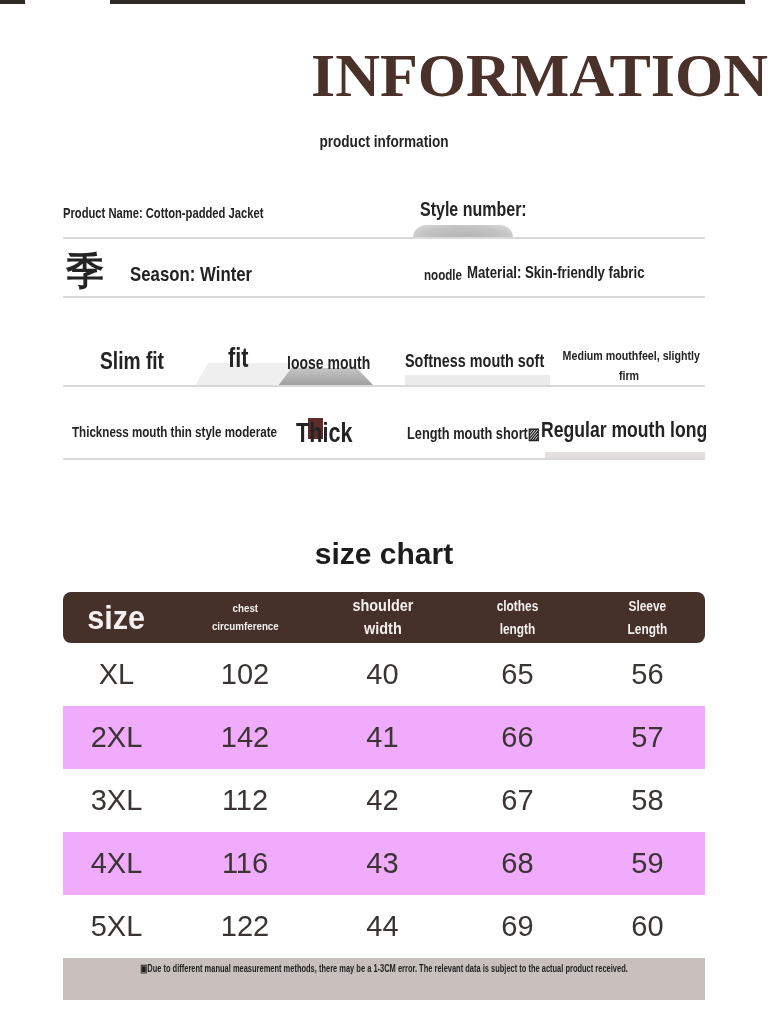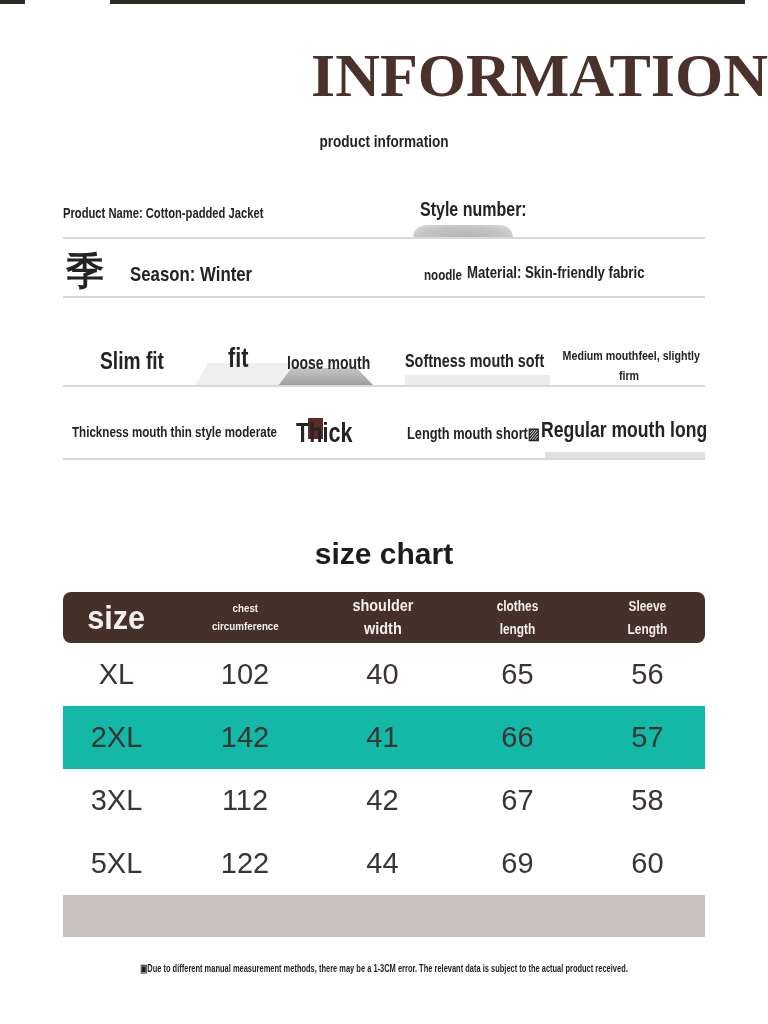--- a/index.html
+++ b/index.html
@@ -33,21 +33,21 @@
   .grid-row{display:grid;grid-template-columns:107px 150px 125px 145px 115px;
             align-items:center;justify-items:center;}
   .thead{height:51px;background:#46302a;color:#f5f0ed;border-radius:8px;}
   .th-lines{text-align:center;font-weight:bold;transform:scaleX(0.85);transform-origin:50% 50%;}
   .th-size{font-size:34px;font-weight:bold;transform:scaleX(0.9);}
   .th-chest{font-size:11.5px;line-height:1.5;}
   .th-shoulder{font-size:17px;line-height:1.35;}
   .th-clothes{font-size:14px;line-height:1.6;}
   .th-sleeve{font-size:14px;line-height:1.6;}
   .trow{height:63px;font-size:29px;color:#3b3433;background:#ffffff;}
-  .trow.alt{background:#14b8a6;}
+  .trow.alt{background:#f0abfc;}
   .empty-row{height:42px;background:#c8c0bc;}
   .footer-note{top:963px;font-size:11px;transform:scaleX(0.68);transform-origin:50% 50%;color:#1f1f1f;}
 </style>
 </head>
 <body>
 
 <div class="canvas">
 
   <div class="top-strip"></div>
   <div class="top-strip-gap"></div>
@@ -124,20 +124,27 @@
       <div>66</div>
       <div>57</div>
     </div>
     <div class="grid-row trow">
       <div>3XL</div>
       <div>112</div>
       <div>42</div>
       <div>67</div>
       <div>58</div>
     </div>
+    <div class="grid-row trow alt">
+      <div>4XL</div>
+      <div>116</div>
+      <div>43</div>
+      <div>68</div>
+      <div>59</div>
+    </div>
     <div class="grid-row trow">
       <div>5XL</div>
       <div>122</div>
       <div>44</div>
       <div>69</div>
       <div>60</div>
     </div>
     <div class="empty-row"></div>
   </div>
 

